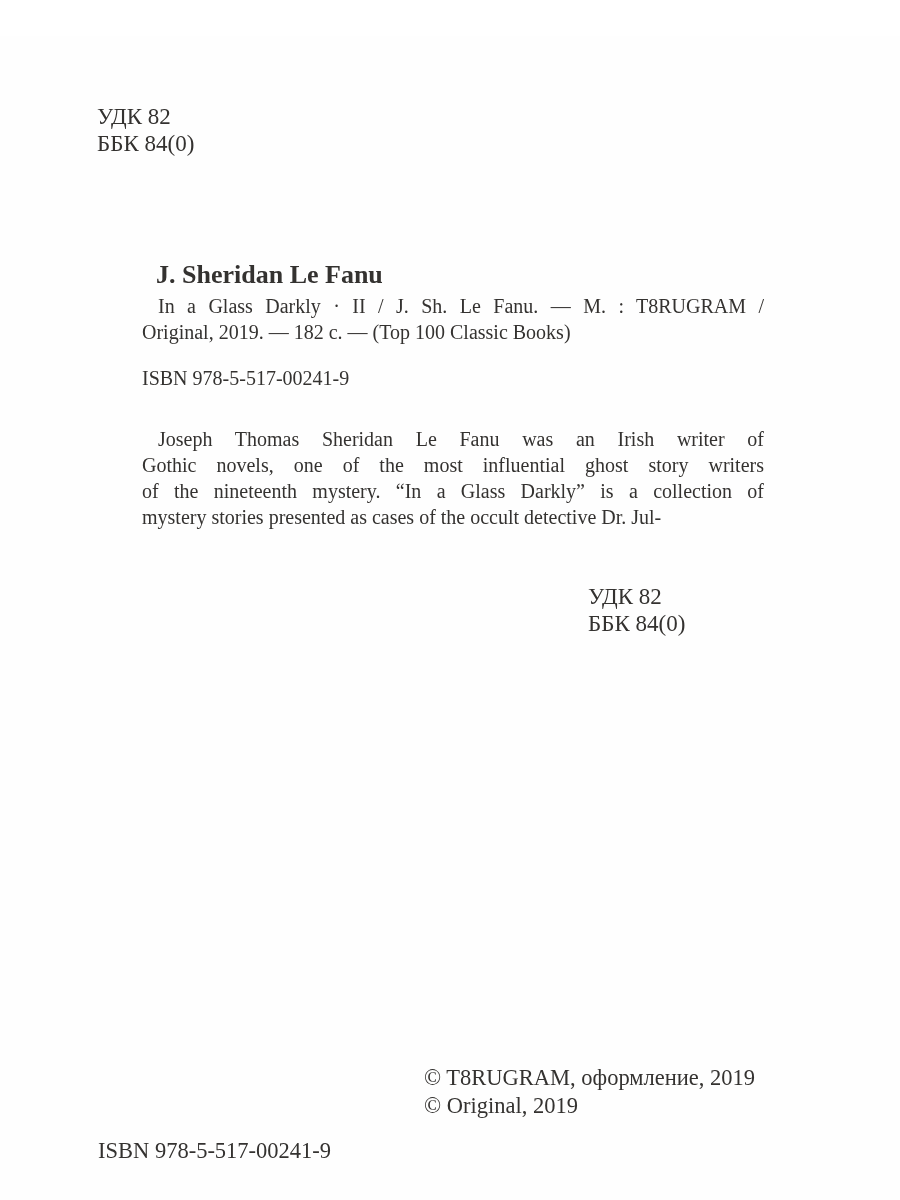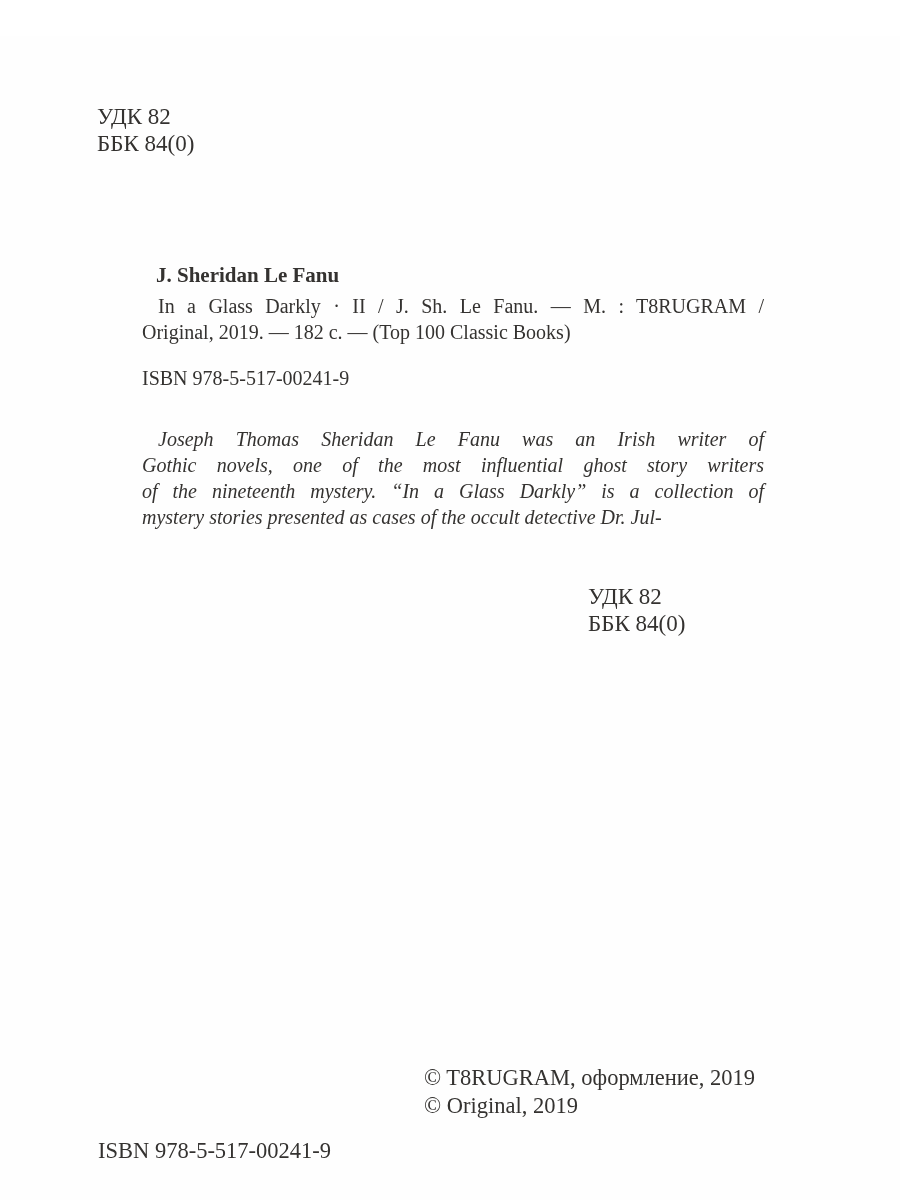--- a/index.html
+++ b/index.html
@@ -30,30 +30,30 @@
     left: 142px;
     top: 226px;
     width: 622px;
     font-size: 20px;
     line-height: 26px;
   }
   .author {
     font-weight: bold;
     text-indent: 14px;
     margin-bottom: 5px;
-    font-size: 21px;
+    font-size: 26px;
   }
   .biblio-l1 {
     text-align: justify;
     text-align-last: justify;
     text-indent: 16px;
   }
   .biblio-l2 { text-align: left; }
   .isbn-line { margin-top: 20px; }
-  .annotation { margin-top: 35px; font-style: italic; }
+  .annotation { margin-top: 35px; }
   .annotation .ann-line {
     text-align: justify;
     text-align-last: justify;
   }
   .annotation .ann-line:first-child { text-indent: 16px; }
   .annotation .ann-line:last-child { text-align-last: left; }
 
   
   .codes-right {
     position: absolute;

